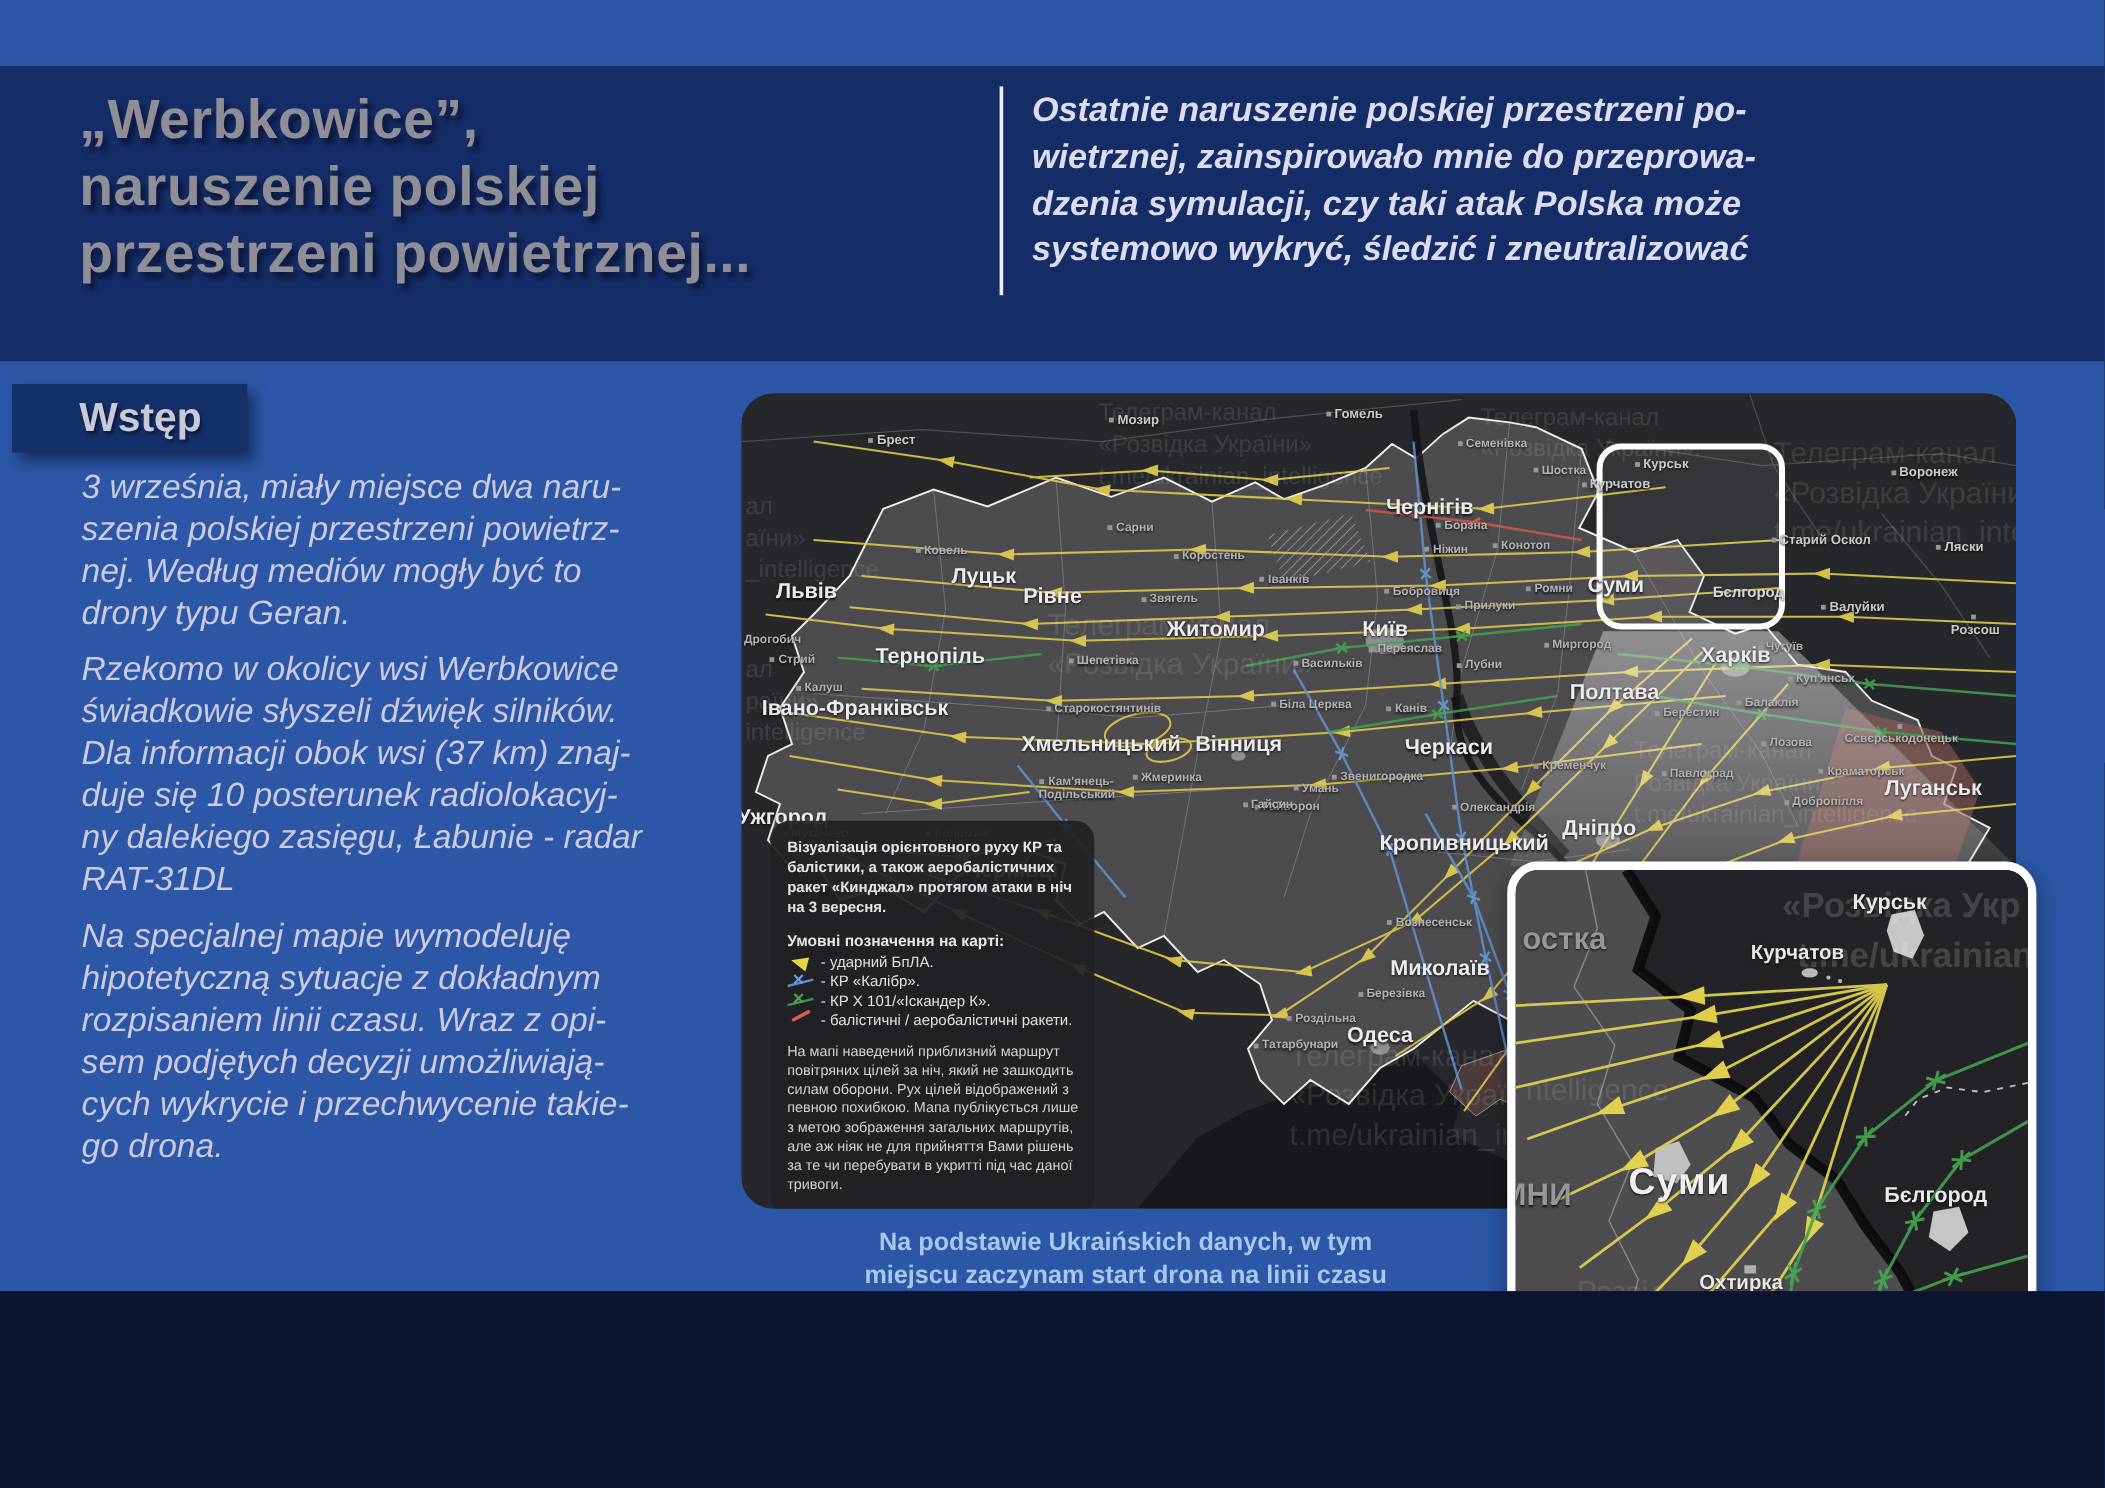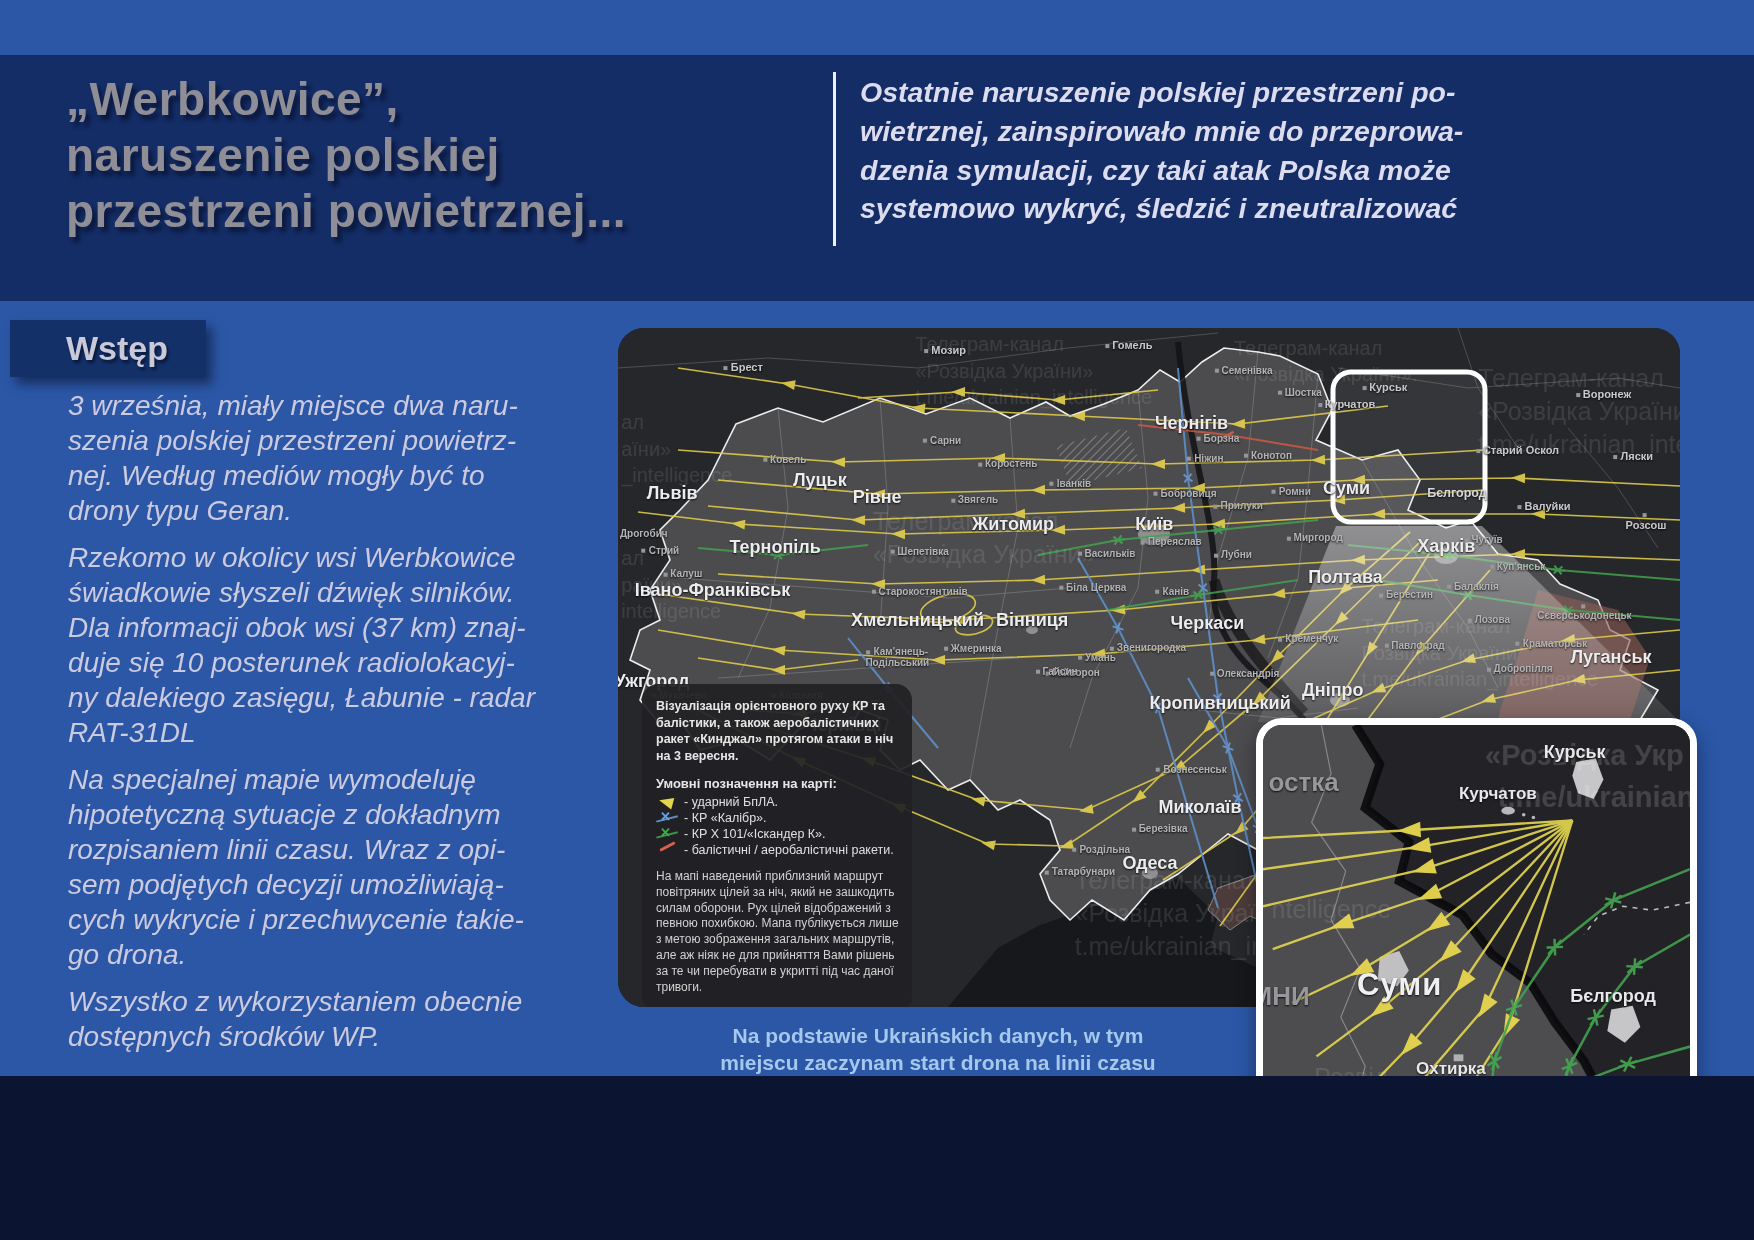--- a/index.html
+++ b/index.html
@@ -118,22 +118,20 @@
 ny dalekiego zasięgu, Łabunie - radar
 RAT-31DL</p>
 
       <p class="para">Na specjalnej mapie wymodeluję
 hipotetyczną sytuacje z dokładnym
 rozpisaniem linii czasu. Wraz z opi-
 sem podjętych decyzji umożliwiają-
 cych wykrycie i przechwycenie takie-
 go drona.</p>
 
-      <p class="para">Wszystko z wykorzystaniem obecnie
-dostępnych środków WP.</p>
     </div>
 
   <div class="map-panel">
     <svg viewBox="0 0 1062 679" preserveAspectRatio="none">
       <defs>
         <linearGradient id="coneGrad" x1="0" y1="0" x2="0" y2="1">
           <stop offset="0" stop-color="#ffffff" stop-opacity="0.38"></stop>
           <stop offset="1" stop-color="#ffffff" stop-opacity="0.10"></stop>
         </linearGradient>
         <pattern id="hat" width="6" height="6" patternUnits="userSpaceOnUse" patternTransform="rotate(45)">

